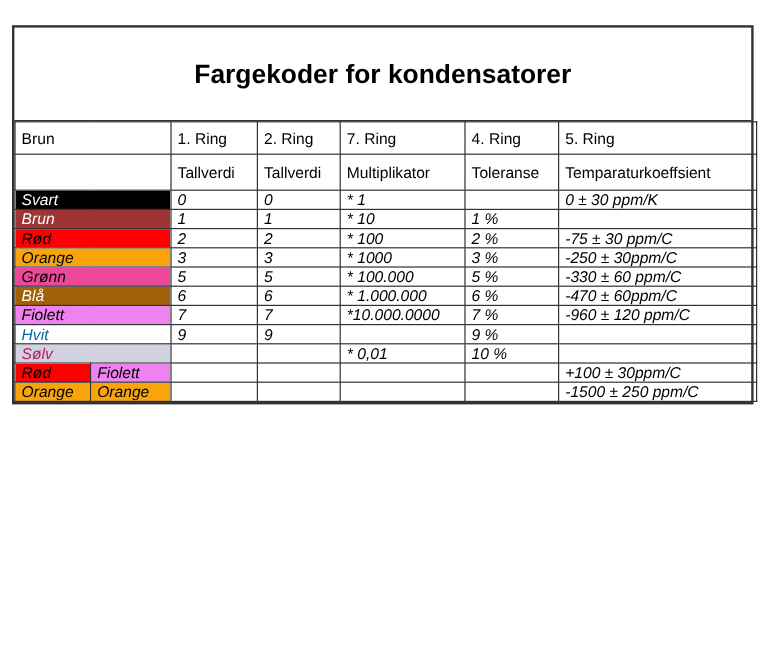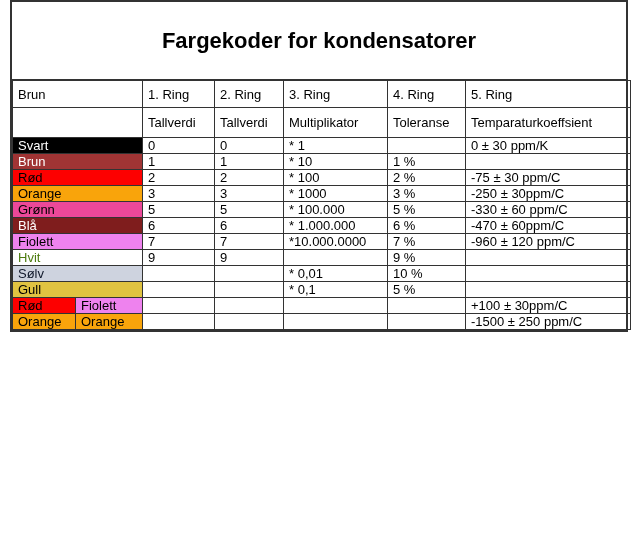--- a/index.html
+++ b/index.html
@@ -4,21 +4,21 @@
 <style>
   html, body {
     margin: 0;
     background: #ffffff;
     font-family: "Liberation Sans", sans-serif;
   }
   .page {
     width: 637px;
     height: 538px;
     box-sizing: border-box;
-    padding: 0 0 0 10px;
+    padding: 21px 0 0 10px;
     background: #ffffff;
   }
   .sheet {
     width: 618px;
     box-sizing: border-box;
     border: 2px solid #333333;
     background: #ffffff;
   }
   .title {
     height: 77px;
@@ -47,21 +47,21 @@
     font-size: 13px;
     font-weight: normal;
     text-align: left;
     padding: 0 2px 0 5px;
     color: #000000;
     white-space: nowrap;
     overflow: hidden;
   }
   thead tr.h1 th { height: 26px; }
   thead tr.h2 th { height: 29px; }
-  tbody tr { height: 16px; }
+  tbody tr { height: 16px; font-style: italic; }
 </style>
 </head>
 <body>
 
 <div class="page">
   <div class="sheet">
     <div class="title">Fargekoder for kondensatorer</div>
     <table>
       <colgroup>
         <col class="c-farge1">
@@ -70,21 +70,21 @@
           <col class="c-r2">
           <col class="c-r3">
           <col class="c-r4">
           <col class="c-r5">
       </colgroup>
       <thead>
         <tr class="h1">
           <th colspan="2">Brun</th>
           <th>1. Ring</th>
           <th>2. Ring</th>
-          <th>3. Ring</th>
+          <th>7. Ring</th>
           <th>4. Ring</th>
           <th>5. Ring</th>
         </tr>
         <tr class="h2">
           <th colspan="2"></th>
           <th>Tallverdi</th>
           <th>Tallverdi</th>
           <th>Multiplikator</th>
           <th>Toleranse</th>
           <th>Temparaturkoeffsient</th>
@@ -125,57 +125,49 @@
           </tr>
           <tr>
             <td colspan="2" style="background: #ec4899; color: rgb(0, 0, 0);">Grønn</td>
             <td>5</td>
             <td>5</td>
             <td>* 100.000</td>
             <td>5 %</td>
             <td>-330 ± 60 ppm/C</td>
           </tr>
           <tr>
-            <td colspan="2" style="background: #7f1d1d; color: rgb(255, 255, 255);">Blå</td>
+            <td colspan="2" style="background: #a16207; color: rgb(255, 255, 255);">Blå</td>
             <td>6</td>
             <td>6</td>
             <td>* 1.000.000</td>
             <td>6 %</td>
             <td>-470 ± 60ppm/C</td>
           </tr>
           <tr>
             <td colspan="2" style="background: rgb(238, 130, 238); color: rgb(0, 0, 0);">Fiolett</td>
             <td>7</td>
             <td>7</td>
             <td>*10.000.0000</td>
             <td>7 %</td>
             <td>-960 ± 120 ppm/C</td>
           </tr>
           <tr>
-            <td colspan="2" style="background: rgb(255, 255, 255); color: #4d7c0f;">Hvit</td>
+            <td colspan="2" style="background: rgb(255, 255, 255); color: #0369a1;">Hvit</td>
             <td>9</td>
             <td>9</td>
             <td></td>
             <td>9 %</td>
             <td></td>
           </tr>
           <tr>
-            <td colspan="2" style="background: rgb(206, 211, 223); color: #0f172a;">Sølv</td>
+            <td colspan="2" style="background: rgb(206, 211, 223); color: #be185d;">Sølv</td>
             <td></td>
             <td></td>
             <td>* 0,01</td>
             <td>10 %</td>
-            <td></td>
-          </tr>
-          <tr>
-            <td colspan="2" style="background: rgb(224, 195, 65); color: rgb(0, 0, 0);">Gull</td>
-            <td></td>
-            <td></td>
-            <td>* 0,1</td>
-            <td>5 %</td>
             <td></td>
           </tr>
           <tr>
             <td style="background: rgb(253, 0, 0); color: rgb(0, 0, 0);">Rød</td>
             <td style="background: rgb(238, 130, 238); color: rgb(0, 0, 0);">Fiolett</td>
             <td></td>
             <td></td>
             <td></td>
             <td></td>
             <td>+100 ± 30ppm/C</td>

